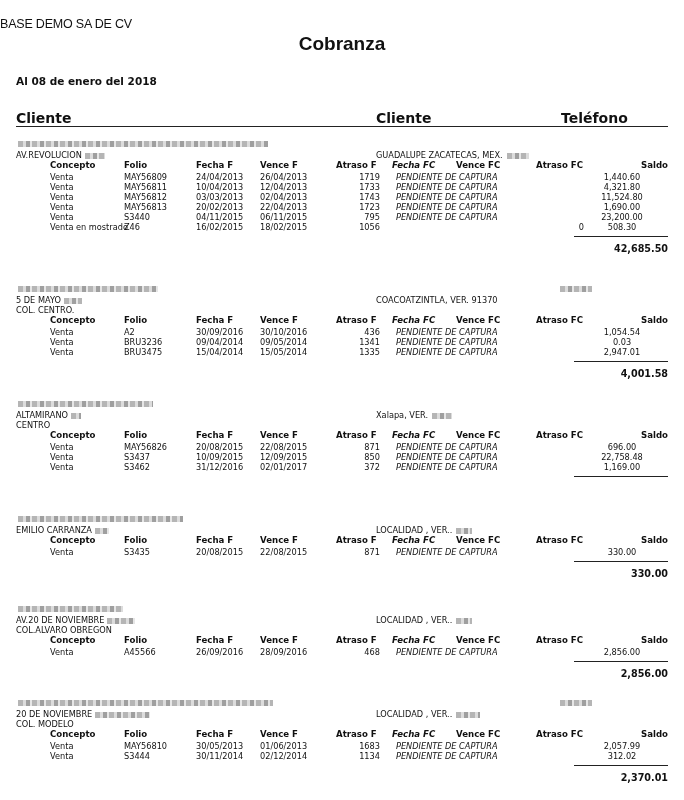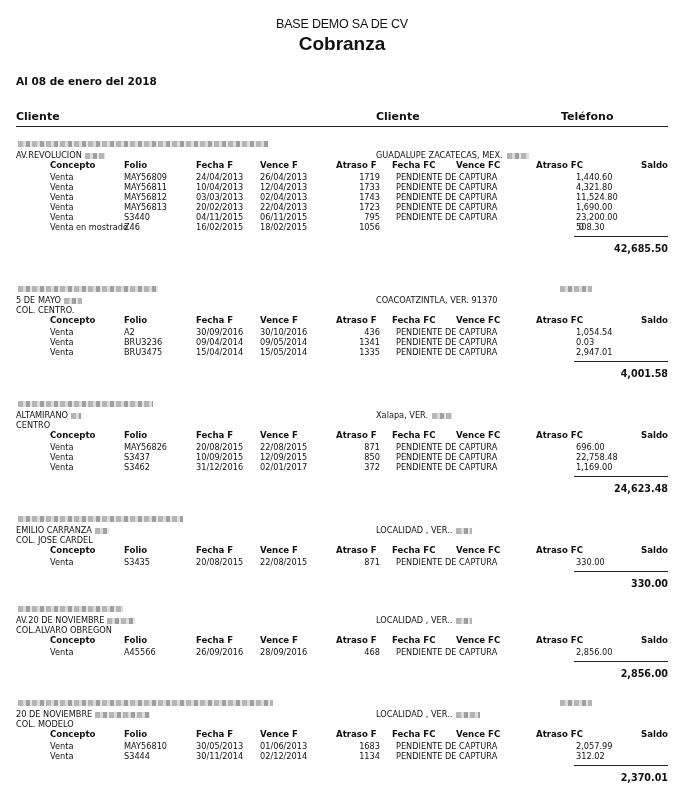--- a/index.html
+++ b/index.html
@@ -3,32 +3,32 @@
   <meta charset="utf-8">
   <style>
     html, body {
       margin: 0; padding: 0; background: #ffffff;
     }
     body {
       width: 684px; height: 800px; overflow: hidden; position: relative;
       font-family: "DejaVu Sans", sans-serif; color: #111;
     }
     .company {
-      position: absolute; top: 17px; left: 0; width: 684px; text-align: center;
+      position: absolute; top: 17px; left: 0; width: 684px; text-align: left;
       font-family: "Liberation Sans", sans-serif; font-size: 12.5px; letter-spacing: -0.2px;
     }
     .title {
       position: absolute; top: 33px; left: 0; width: 684px; text-align: center;
       font-family: "Liberation Sans", sans-serif; font-size: 19px; font-weight: bold;
     }
     .date {
       position: absolute; top: 75px; left: 16px;
       font-family: "DejaVu Sans", sans-serif; font-size: 10.5px; font-weight: bold;
     }
-    .hdr { position: absolute; top: 110px; font-size: 11px; font-weight: bold; }
+    .hdr { position: absolute; top: 110px; font-size: 14px; font-weight: bold; }
     .hdr-line { position: absolute; top: 126px; left: 16px; width: 652px; height: 0; border-top: 1.5px solid #222; }
 
     .client {
       position: absolute; left: 16px; width: 652px;
       font-size: 8.2px; line-height: 10px;
     }
     .blur {
       display: inline-block; height: 6px; background: repeating-linear-gradient(90deg,#a9a9a9 0 5px,#d6d6d6 5px 8px,#8f8f8f 8px 12px,#e2e2e2 12px 14px);
       filter: blur(0.6px); opacity: 0.85; vertical-align: middle;
     }
@@ -41,25 +41,25 @@
     .col { height: 10px; position: relative; }
     .col span { position: absolute; left: 0; top: 0; white-space: nowrap; }
     .thead, .trow { position: relative; height: 10px; }
     .thead { height: 12px; font-weight: bold; font-size: 8.6px; }
     .thead span, .trow span { position: absolute; top: 0; white-space: nowrap; }
     .c-concepto { left: 22px; padding-left: 12px; }
     .c-folio { left: 108px; }
     .c-fechaf { left: 180px; }
     .c-vencef { left: 244px; }
     .c-atrasof { left: 304px; width: 60px; text-align: right; }
-    .c-fechafc { left: 376px; }
+    .c-fechafc { left: 376px; font-style: italic; }
     .c-vencefc { left: 440px; }
     .c-atrasofc { left: 508px; width: 50px; text-align: right; margin-left: 10px; }
     .c-atrasofc.h { left: 510px; text-align: left; width: auto; }
-    .c-saldo { left: 560px; width: 92px; text-align: left; }
+    .c-saldo { left: 560px; width: 92px; text-align: center; }
     .sum-line { position: relative; height: 10px; }
     .sum-line div { position: absolute; right: 0; top: 4px; width: 94px; border-top: 1.4px solid #222; }
     .total { position: relative; height: 14px; }
     .total span { position: absolute; right: 0; top: 2px; font-weight: bold; font-size: 9.6px; }
   </style>
 </head>
 <body>
 
 <div class="company">BASE DEMO SA DE CV</div>
 <div class="title">Cobranza</div>
@@ -265,34 +265,28 @@
         <span class="c-fechaf">31/12/2016</span>
         <span class="c-vencef">02/01/2017</span>
         <span class="c-atrasof">372</span>
         <span class="c-fechafc" style="left: 380px;">PENDIENTE DE CAPTURA</span>
         <span class="c-atrasofc"></span>
         <span class="c-saldo">1,169.00</span>
       </div>
       <div class="sum-line">
         <div></div>
       </div>
-      <div class="total">
-        <span>24,623.48</span>
-      </div>
     </div>
     <div class="client" style="top: 513px;">
       <div class="cname">
         <span class="blur" style="width: 165px;"></span>
       </div>
       <div class="addr">
         <span class="street"><span>EMILIO CARRANZA</span><span class="blur" style="width: 14px; margin-left: 3px;"></span></span>
         <span class="city"><span>LOCALIDAD , VER..</span><span class="blur" style="width: 16px; margin-left: 4px;"></span></span>
-      </div>
-      <div class="col">
-        <span>COL. JOSE CARDEL</span>
       </div>
       <div class="thead">
         <span class="c-concepto">Concepto</span>
         <span class="c-folio">Folio</span>
         <span class="c-fechaf">Fecha F</span>
         <span class="c-vencef">Vence F</span>
         <span class="c-atrasof" style="text-align: left; left: 320px; width: auto;">Atraso F</span>
         <span class="c-fechafc">Fecha FC</span>
         <span class="c-vencefc">Vence FC</span>
         <span class="c-atrasofc h">Atraso FC</span>

